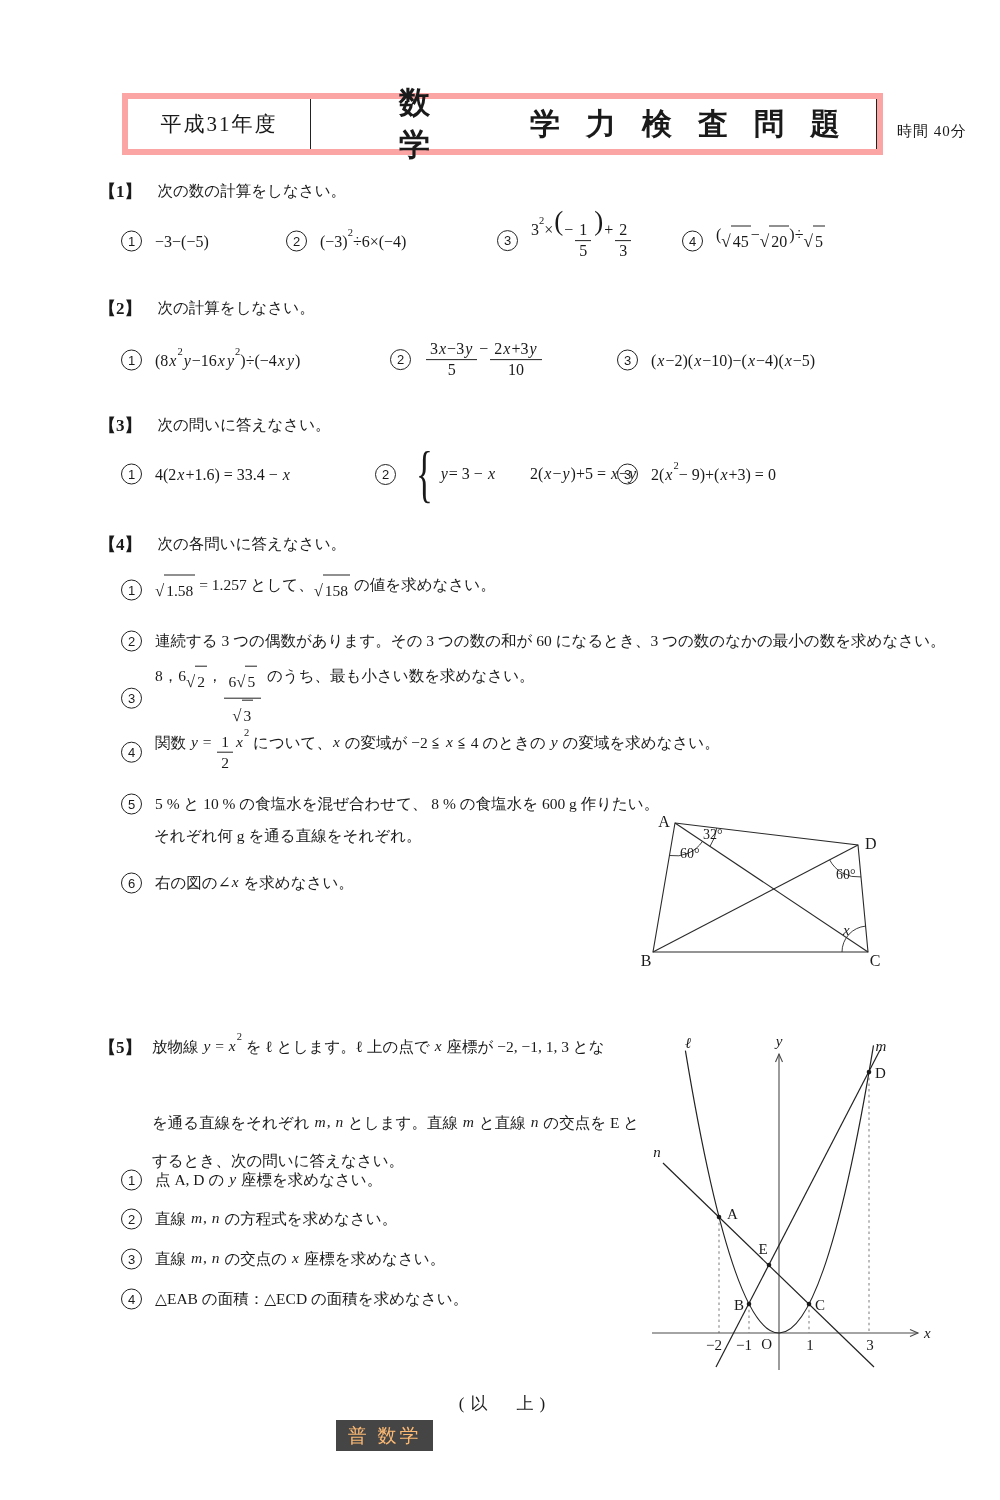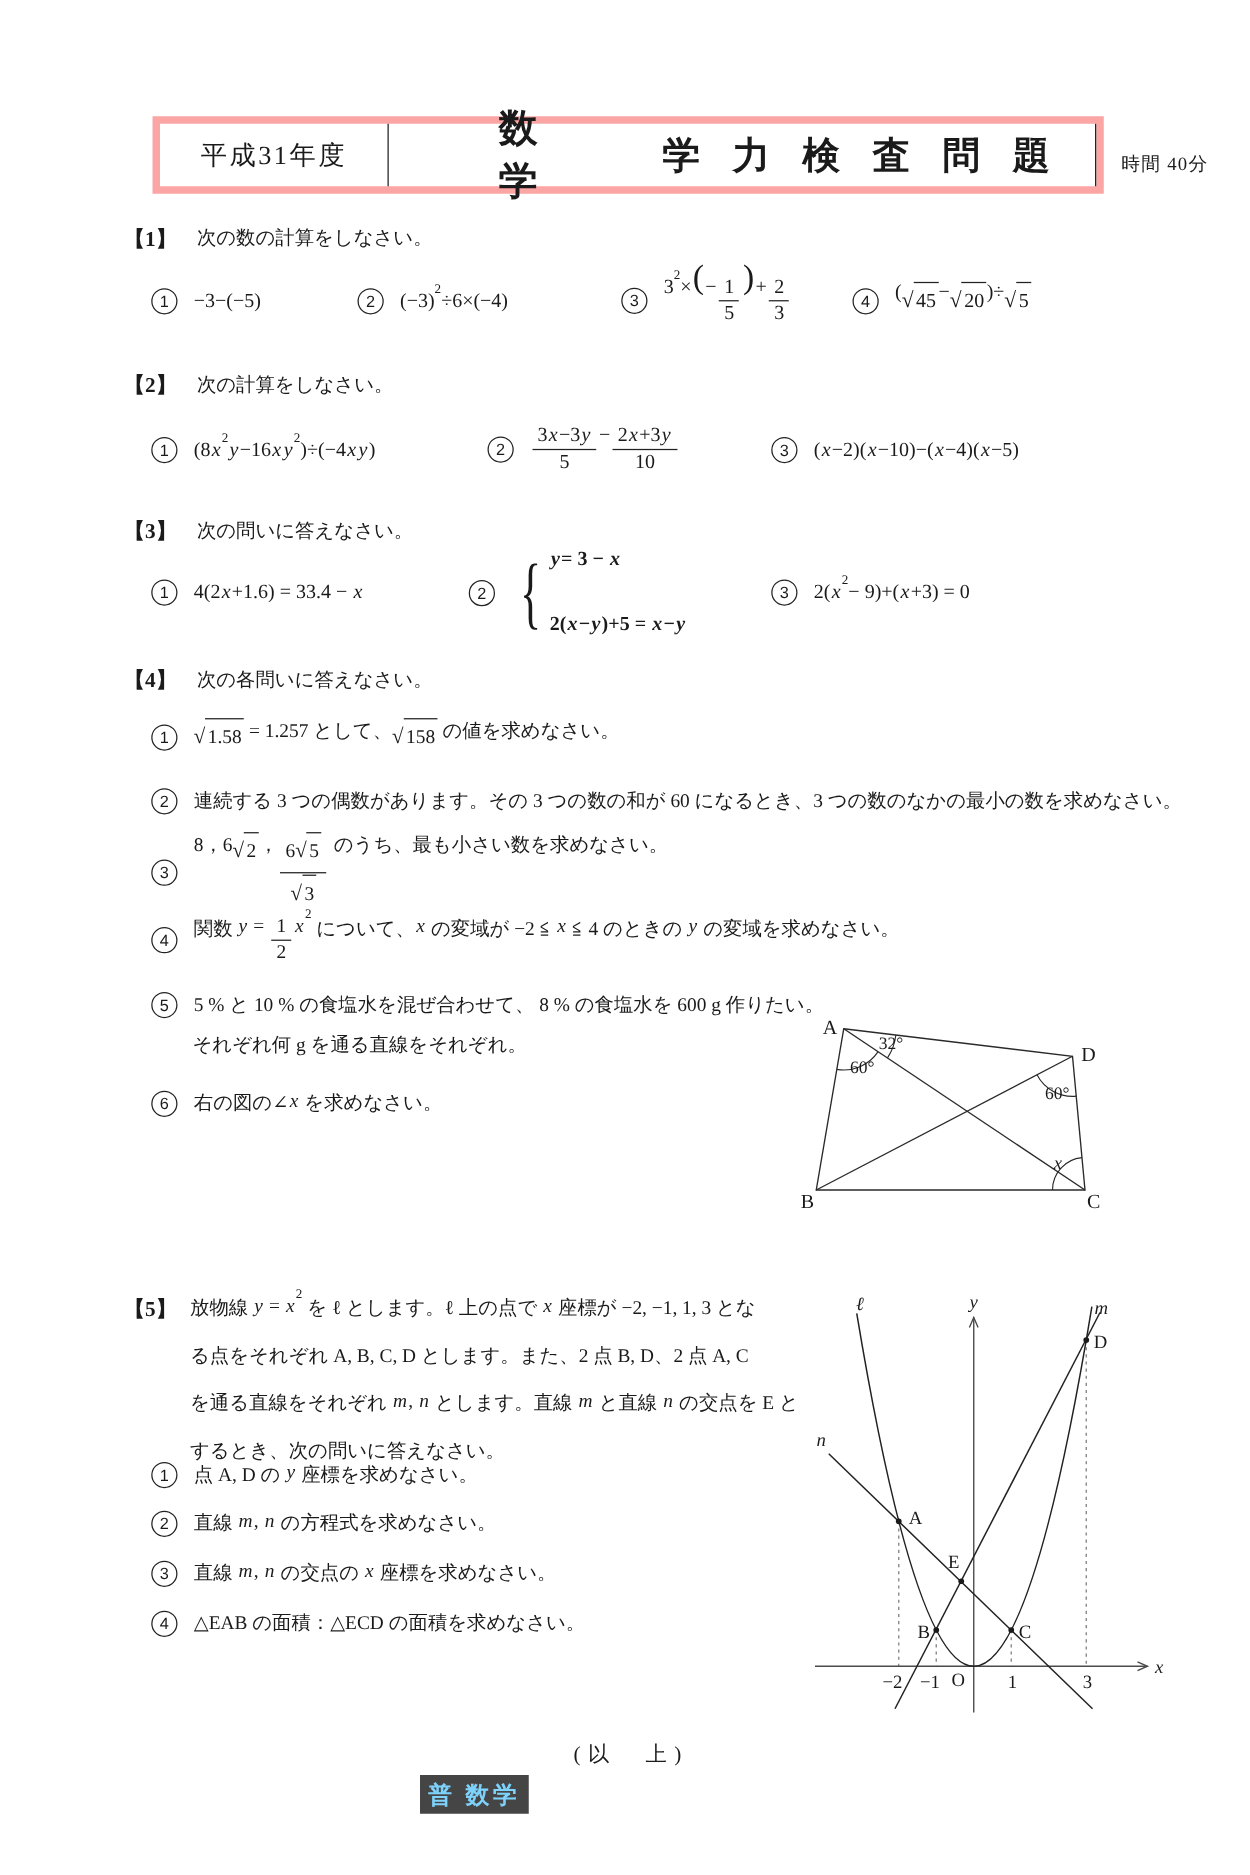--- a/index.html
+++ b/index.html
@@ -30,28 +30,28 @@
   .msup{font-size:10.5px;vertical-align:7px;line-height:0;}
   .mpar{font-size:27px;font-weight:300;line-height:0;padding:0 1px;}
   .mfrac{display:inline-block;vertical-align:middle;text-align:center;line-height:1.15;margin:0 2px;}
   .mfn{display:block;padding:0 4px 1px 4px;}
   .mfd{display:block;border-top:1.2px solid #222;padding:1px 4px 0 4px;}
   .msq{white-space:nowrap;display:inline-flex;align-items:baseline;}
   .msqs{font-size:1.08em;}
   .msqv{border-top:1.1px solid #222;padding:6px 2px;}
   .msys{display:inline-flex;align-items:center;}
   .msysb{font-size:64px;font-weight:100;line-height:1;transform:scaleX(0.55);margin-right:0px;}
-  .msysl{display:flex;flex-direction:column;gap:34px;font-weight:bold;}
+  .msysl{display:flex;gap:34px;}
   
   .fig{position:absolute;}
   .fig text{fill:#1a1a1a;font-family:"Liberation Serif","DejaVu Serif",serif;}
   
   .endnote{position:absolute;left:0;top:1392px;width:1010px;text-align:center;font-size:17px;letter-spacing:6px;}
-  .stamp{position:absolute;left:336px;top:1420px;width:87px;height:31px;background:#454545;color:#7dd3fc;
-         display:flex;align-items:center;justify-content:center;font-size:19px;letter-spacing:3px;font-weight:700;}
+  .stamp{position:absolute;left:336px;top:1420px;width:97px;height:31px;background:#454545;color:#fdba74;
+         display:flex;align-items:center;justify-content:center;font-size:19px;letter-spacing:3px;font-weight:400;}
 </style>
 </head>
 <body>
 
 <div class="page">
 
   <div class="hbox">
     <div class="hcell hc-year">平成31年度</div>
     <div class="hcell hc-subject">数学</div>
     <div class="hcell hc-title">学力検査問題</div>
@@ -320,25 +320,20 @@
   <div class="row" style="left:152px;top:1047px">
     <span class="math jline">
         <span class="mt">放物線 </span>
         <span class="mv">y</span>
         <span class="mt"> = </span>
         <span class="mv">x</span>
         <span class="msup">2</span>
         <span class="mt"> を ℓ とします。ℓ 上の点で </span>
         <span class="mv">x</span>
         <span class="mt"> 座標が −2, −1, 1, 3 とな</span>
-      </span>
-  </div>
-  <div class="row" style="left:152px;top:1085px">
-    <span class="math jline">
-        <span class="mt">る点をそれぞれ A, B, C, D とします。また、2 点 B, D、2 点 A, C</span>
       </span>
   </div>
   <div class="row" style="left:152px;top:1123px">
     <span class="math jline">
         <span class="mt">を通る直線をそれぞれ </span>
         <span class="mv">m</span>
         <span class="mt">, </span>
         <span class="mv">n</span>
         <span class="mt"> とします。直線 </span>
         <span class="mv">m</span>

